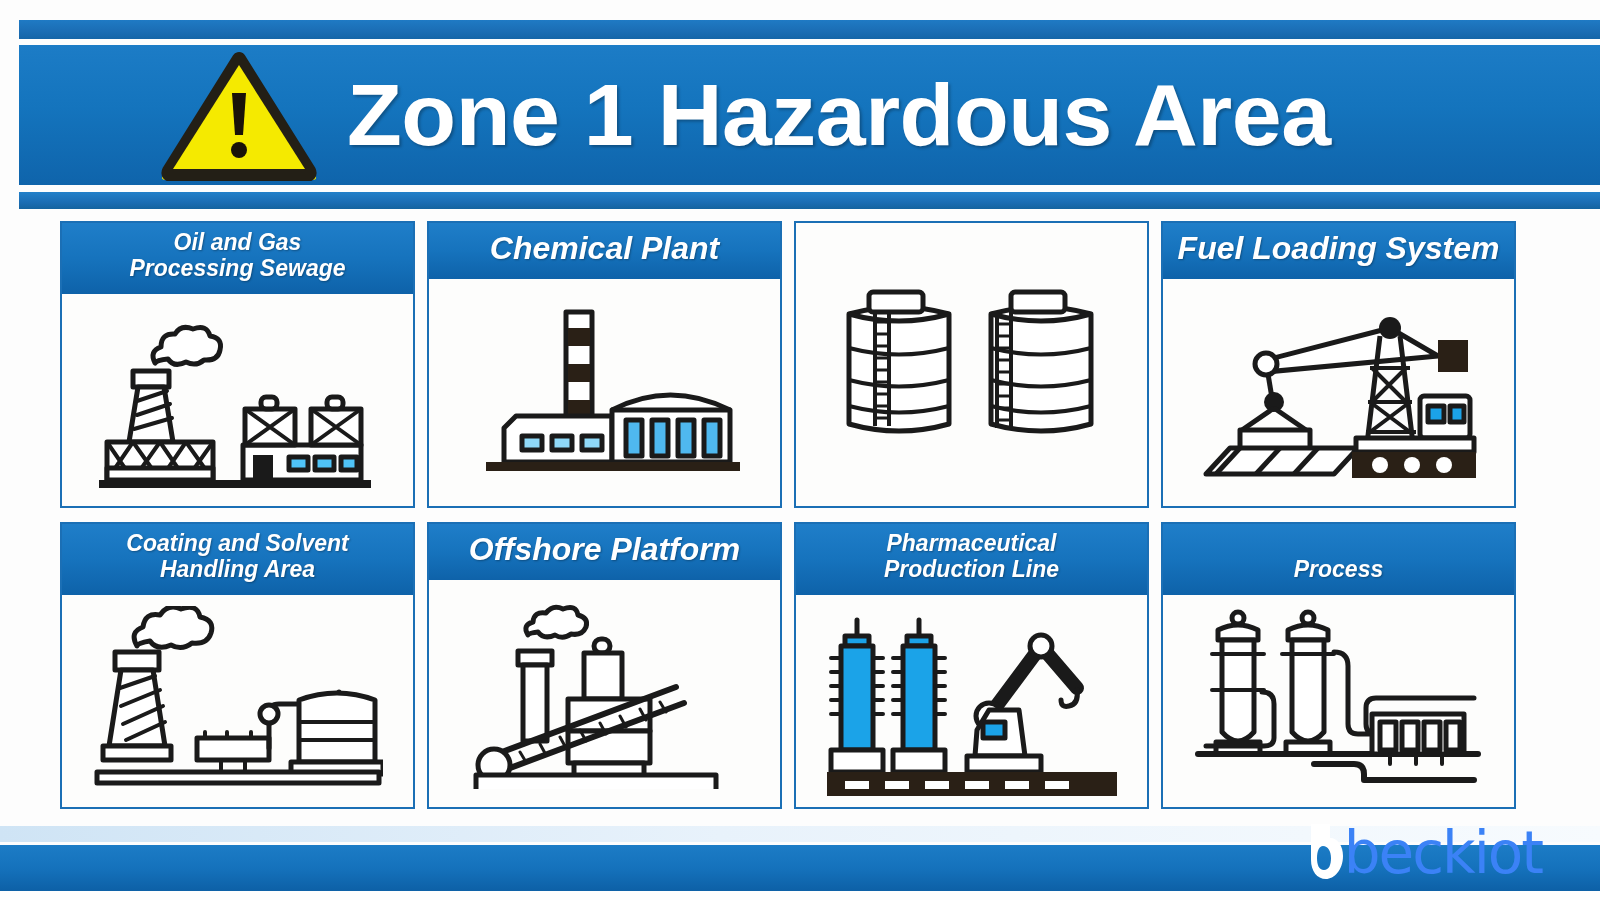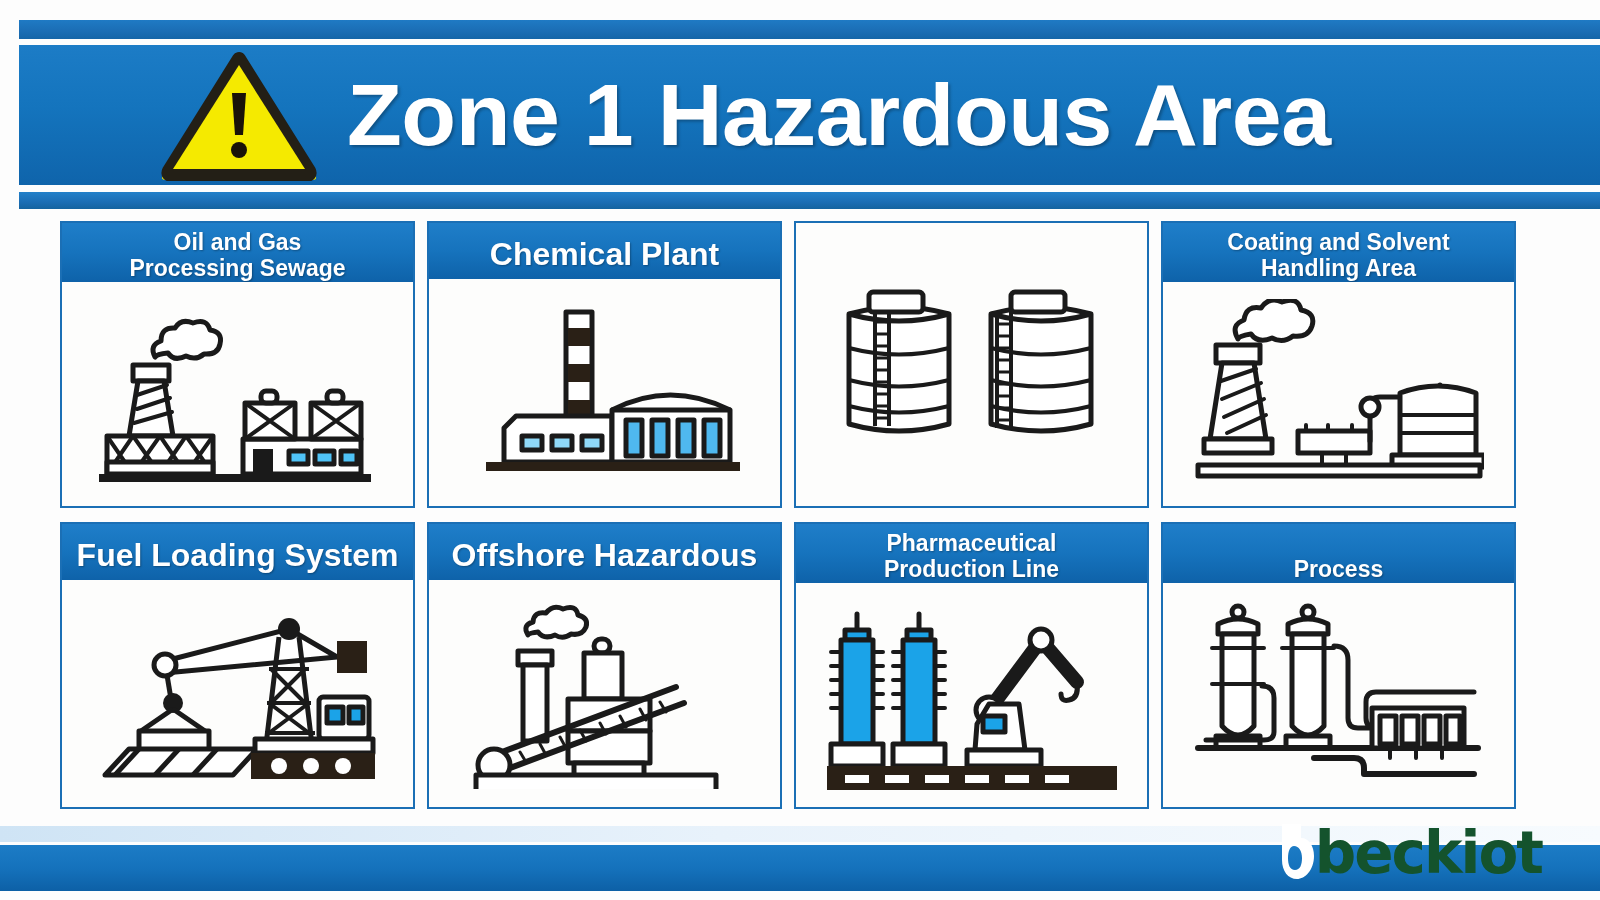--- a/index.html
+++ b/index.html
@@ -86,27 +86,28 @@
     overflow: hidden;
     box-sizing: border-box;
   }
   .card-head {
     background: linear-gradient(180deg,#1f7ec9 0%,#1673bd 50%,#0e62a9 100%);
     color: #ffffff;
     font-weight: bold;
     font-size: 23px;
     line-height: 1.12;
     text-align: center;
-    padding: 7px 6px 0 6px;
+    padding: 7px 6px 12px 6px;
     min-height: 56px;
     display: flex;
     align-items: center;
     justify-content: center;
     text-shadow: 1px 1px 2px rgba(0,0,0,0.3);
     box-sizing: border-box;
+    font-style: italic;
   }
   .card-head.one-line { font-size: 32px; }
   .card-body {
     flex: 1 1 auto;
     display: flex;
     align-items: center;
     justify-content: center;
     background: #fdfdfc;
     padding: 4px;
     box-sizing: border-box;
@@ -128,23 +129,23 @@
   }
   .logo {
     position: absolute;
     right: 58px;
     top: 820px;
     height: 66px;
     display: flex;
     align-items: center;
   }
   .logo-text {
-    color: #14532d;
+    color: #3b82f6;
     font-size: 58px;
-    font-weight: bold;
+    font-weight: normal;
     letter-spacing: -2px;
     font-family: "DejaVu Sans", sans-serif;
     line-height: 1;
   }
 </style>
 </head>
 <body>
 
 <div class="header-wrap">
   <div class="stripe-top"></div>
@@ -253,20 +254,56 @@
         <path d="M164 110 q50 13 100 0" stroke-width="4"></path>
         <path d="M164 136 q50 13 100 0" stroke-width="4"></path>
         <rect x="184" y="22" width="54" height="20" rx="4" fill="#ffffff"></rect>
         <path d="M170 42 v116 M184 42 v116" stroke-width="4"></path>
         <path d="M170 54 h14 M170 66 h14 M170 78 h14 M170 90 h14 M170 102 h14 M170 114 h14 M170 126 h14 M170 138 h14 M170 150 h14" stroke-width="3"></path>
       </svg>
     </div>
   </div>
 
   <div class="card">
+    <div class="card-head one-line">Fuel Loading System</div>
+    <div class="card-body">
+      <svg width="290" height="190" viewBox="0 0 290 190" fill="none" stroke="#1a1a1a" stroke-width="5" stroke-linejoin="round">
+
+        <path d="M72 62 L196 30 L244 58 L72 74 Z" fill="#ffffff"></path>
+        <circle cx="196" cy="30" r="11" fill="#1a1a1a" stroke="none"></circle>
+        <circle cx="72" cy="66" r="11" fill="#ffffff"></circle>
+        <rect x="244" y="42" width="30" height="32" fill="#2a2016" stroke="none"></rect>
+
+        <path d="M74 76 L78 100"></path>
+        <circle cx="80" cy="104" r="10" fill="#1a1a1a" stroke="none"></circle>
+        <path d="M80 110 L48 132 M80 110 L112 132"></path>
+        <rect x="46" y="132" width="70" height="26" fill="#ffffff"></rect>
+
+        <path d="M12 176 L36 150 L164 150 L140 176 Z" fill="#ffffff"></path>
+        <path d="M46 150 L22 176 M86 150 L62 176 M124 150 L100 176"></path>
+        <path d="M12 176 h128" stroke-width="4"></path>
+
+        <path d="M186 38 L172 154 M206 38 L220 154"></path>
+        <path d="M176 70 h40 M174 104 h44 M172 134 h50" stroke-width="4"></path>
+        <path d="M178 70 L212 104 M212 70 L178 104 M176 104 L216 134 M216 104 L176 134" stroke-width="4"></path>
+
+        <rect x="226" y="98" width="50" height="42" rx="4" fill="#ffffff"></rect>
+        <rect x="234" y="108" width="16" height="16" fill="#1ba3e8"></rect>
+        <rect x="256" y="108" width="14" height="16" fill="#1ba3e8"></rect>
+
+        <rect x="162" y="140" width="118" height="14" fill="#ffffff"></rect>
+        <rect x="158" y="154" width="124" height="26" fill="#2a2016" stroke="none"></rect>
+        <circle cx="186" cy="167" r="8" fill="#ffffff" stroke="none"></circle>
+        <circle cx="218" cy="167" r="8" fill="#ffffff" stroke="none"></circle>
+        <circle cx="250" cy="167" r="8" fill="#ffffff" stroke="none"></circle>
+      </svg>
+    </div>
+  </div>
+
+  <div class="card">
     <div class="card-head">
       <span>
         <span>Coating and Solvent</span><br>
         <span>Handling Area</span>
       </span>
     </div>
     <div class="card-body">
       <svg width="290" height="190" viewBox="0 0 290 190" fill="none" stroke="#1a1a1a" stroke-width="5" stroke-linejoin="round" stroke-linecap="round">
 
         <path d="M44 40 q-8 -14 6 -19 q2 -15 17 -12 q8 -12 21 -6 q16 -6 19 8 q15 3 11 16 q-4 12 -19 10 q-10 8 -21 2 q-14 6 -21 -4 q-12 2 -13 5 z" fill="#ffffff"></path>
@@ -286,57 +323,21 @@
         <path d="M206 94 q38 -14 76 0 v62 h-76 z" fill="#ffffff"></path>
         <path d="M206 116 h76 M206 134 h76" stroke-width="4"></path>
         <rect x="198" y="156" width="92" height="12" fill="#ffffff"></rect>
 
         <rect x="4" y="166" width="282" height="11" fill="#ffffff"></rect>
       </svg>
     </div>
   </div>
 
   <div class="card">
-    <div class="card-head one-line">Fuel Loading System</div>
-    <div class="card-body">
-      <svg width="290" height="190" viewBox="0 0 290 190" fill="none" stroke="#1a1a1a" stroke-width="5" stroke-linejoin="round">
-
-        <path d="M72 62 L196 30 L244 58 L72 74 Z" fill="#ffffff"></path>
-        <circle cx="196" cy="30" r="11" fill="#1a1a1a" stroke="none"></circle>
-        <circle cx="72" cy="66" r="11" fill="#ffffff"></circle>
-        <rect x="244" y="42" width="30" height="32" fill="#2a2016" stroke="none"></rect>
-
-        <path d="M74 76 L78 100"></path>
-        <circle cx="80" cy="104" r="10" fill="#1a1a1a" stroke="none"></circle>
-        <path d="M80 110 L48 132 M80 110 L112 132"></path>
-        <rect x="46" y="132" width="70" height="26" fill="#ffffff"></rect>
-
-        <path d="M12 176 L36 150 L164 150 L140 176 Z" fill="#ffffff"></path>
-        <path d="M46 150 L22 176 M86 150 L62 176 M124 150 L100 176"></path>
-        <path d="M12 176 h128" stroke-width="4"></path>
-
-        <path d="M186 38 L172 154 M206 38 L220 154"></path>
-        <path d="M176 70 h40 M174 104 h44 M172 134 h50" stroke-width="4"></path>
-        <path d="M178 70 L212 104 M212 70 L178 104 M176 104 L216 134 M216 104 L176 134" stroke-width="4"></path>
-
-        <rect x="226" y="98" width="50" height="42" rx="4" fill="#ffffff"></rect>
-        <rect x="234" y="108" width="16" height="16" fill="#1ba3e8"></rect>
-        <rect x="256" y="108" width="14" height="16" fill="#1ba3e8"></rect>
-
-        <rect x="162" y="140" width="118" height="14" fill="#ffffff"></rect>
-        <rect x="158" y="154" width="124" height="26" fill="#2a2016" stroke="none"></rect>
-        <circle cx="186" cy="167" r="8" fill="#ffffff" stroke="none"></circle>
-        <circle cx="218" cy="167" r="8" fill="#ffffff" stroke="none"></circle>
-        <circle cx="250" cy="167" r="8" fill="#ffffff" stroke="none"></circle>
-      </svg>
-    </div>
-  </div>
-
-  <div class="card">
-    <div class="card-head one-line">Offshore Hazardous</div>
+    <div class="card-head one-line">Offshore Platform</div>
     <div class="card-body">
       <svg width="290" height="190" viewBox="0 0 290 190" fill="none" stroke="#1a1a1a" stroke-width="5" stroke-linejoin="round" stroke-linecap="round">
 
         <path d="M68 36 q-6 -10 5 -13 q1 -11 13 -9 q7 -9 17 -4 q13 -5 15 6 q11 3 8 12 q-4 9 -15 7 q-8 6 -16 1 q-11 5 -17 -3 q-9 1 -10 3 z" fill="#ffffff"></path>
 
         <rect x="58" y="52" width="34" height="14" fill="#ffffff"></rect>
         <rect x="63" y="66" width="24" height="76" fill="#ffffff"></rect>
 
         <rect x="134" y="40" width="16" height="14" rx="7" fill="#ffffff"></rect>
         <rect x="124" y="54" width="38" height="46" fill="#ffffff"></rect>

